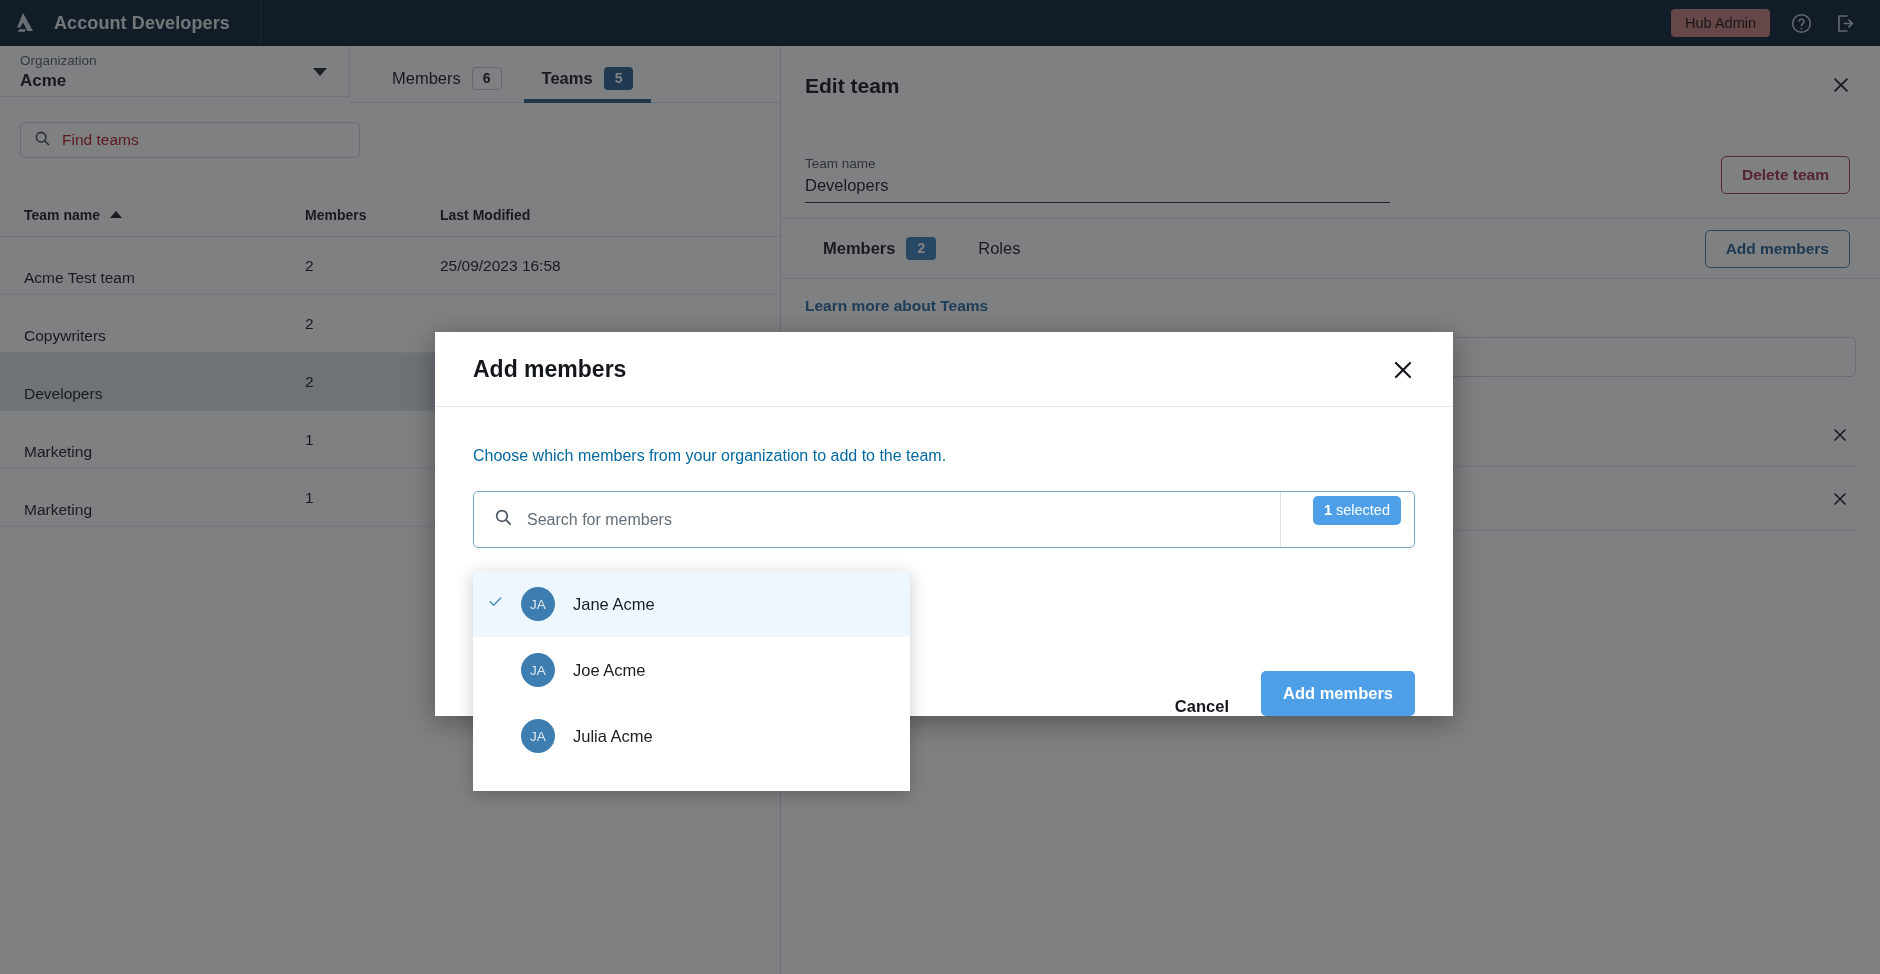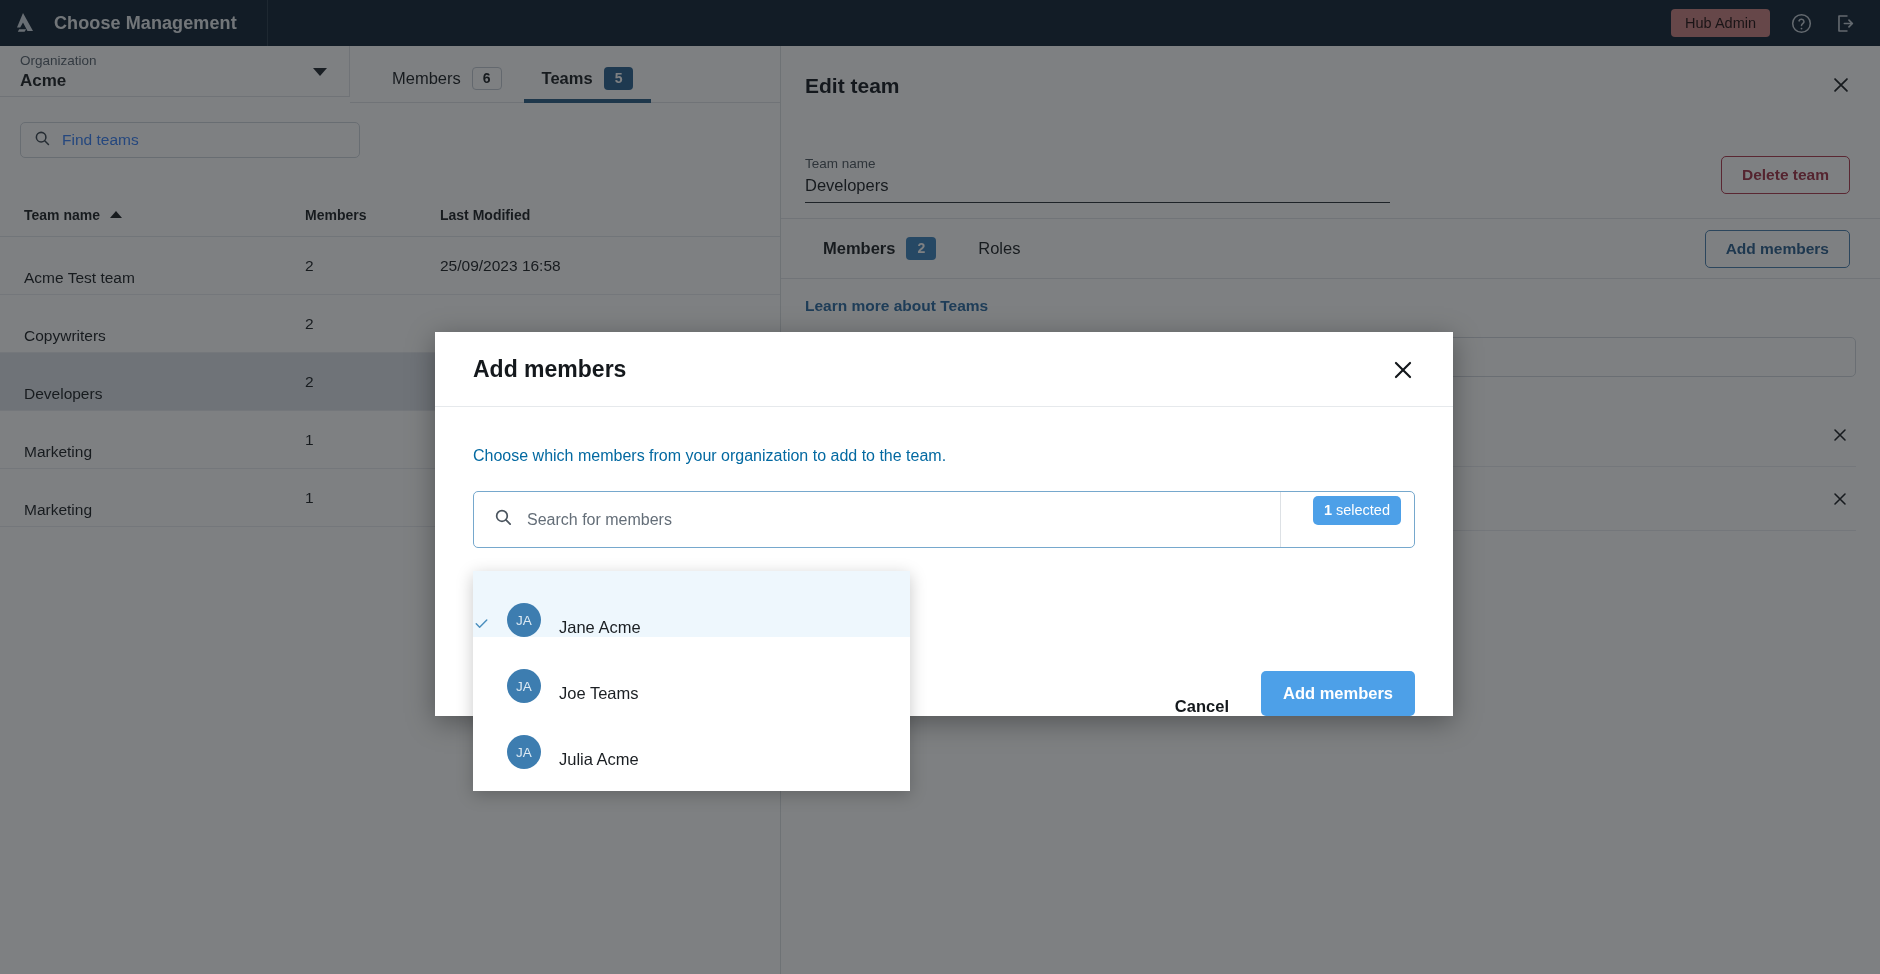--- a/index.html
+++ b/index.html
@@ -119,21 +119,21 @@
 
   .find-wrap { position: absolute; top: 76px; left: 20px; }
   .find-input {
     width: 340px; height: 36px;
     border: 1px solid #cfd5db;
     border-radius: 5px;
     display: flex; align-items: center;
     padding-left: 13px; gap: 11px;
     background: #fff;
   }
-  .find-input .ph { font-size: 15.5px; color: #3b82f6; }
+  .find-input .ph { font-size: 15.5px; color: #b91c1c; }
 
   .table-head {
     position: absolute; top: 147px; left: 0; right: 0;
     height: 44px;
     border-bottom: 1px solid #e3e6ea;
     display: flex; align-items: center;
     font-size: 14px; font-weight: 700; color: #1b1f23;
   }
   .col-name { width: 305px; padding-left: 24px; display: flex; align-items: center; gap: 10px; }
   .col-members { width: 135px; }
@@ -322,21 +322,22 @@
   
   .dropdown {
     position: absolute;
     left: 473px; top: 571px;
     width: 437px; height: 220px;
     background: #ffffff;
     box-shadow: 0 4px 16px rgba(0,0,0,.22);
   }
   .dd-item {
     height: 66px;
-    display: flex; align-items: flex-end;
+    display: flex; align-items: center;
+    padding-left: 14px;
   }
   .dd-item.checked { background: #eef7fd; }
   .dd-check {
     width: 28px;
     color: #4b8fbe;
     font-size: 18px;
     flex: 0 0 28px;
   }
   .avatar {
     width: 34px; height: 34px;
@@ -355,21 +356,21 @@
 
 <div id="root">
 
   <div class="topbar">
     <div class="brand-logo">
       <svg width="26" height="26" viewBox="0 0 26 26" aria-hidden="true">
         <path d="M13 3 L23 21 L17.5 21 L13 12.5 L10.2 17.6 L7 17.6 Z" fill="#cfd8e0"></path>
         <path d="M9.2 19.2 L16.2 19.2 L14.6 21.8 L7.8 21.8 Z" fill="#cfd8e0"></path>
       </svg>
     </div>
-    <div class="brand-title">Choose Management</div>
+    <div class="brand-title">Account Developers</div>
     <div class="topbar-divider"></div>
 
     <div class="topbar-right">
       <div class="hub-admin-badge">Hub Admin</div>
       <div class="icon-btn-top">
         <svg width="23" height="23" viewBox="0 0 24 24" fill="none" stroke="#c3ccd4" stroke-width="1.6">
           <circle cx="12" cy="12" r="9.2"></circle>
           <path d="M9.4 9.3a2.7 2.7 0 0 1 5.2.9c0 1.8-2.6 2.2-2.6 3.9" stroke-linecap="round"></path>
           <circle cx="12" cy="17.3" r="0.95" fill="#c3ccd4" stroke="none"></circle>
         </svg>
@@ -537,21 +538,21 @@
         <svg width="17" height="17" viewBox="0 0 20 20" fill="none" stroke="#4b8fbe" stroke-width="1.7">
           <path d="M3.8 10.4 7.8 14.3 16.2 5.9" stroke-linecap="round" stroke-linejoin="round"></path>
         </svg>
       </span>
       <span class="avatar">JA</span>
       <span class="dd-name">Jane Acme</span>
     </div>
     <div class="dd-item">
       <span class="dd-check"></span>
       <span class="avatar">JA</span>
-      <span class="dd-name">Joe Teams</span>
+      <span class="dd-name">Joe Acme</span>
     </div>
     <div class="dd-item">
       <span class="dd-check"></span>
       <span class="avatar">JA</span>
       <span class="dd-name">Julia Acme</span>
     </div>
   </div>
 
 </div>
 

